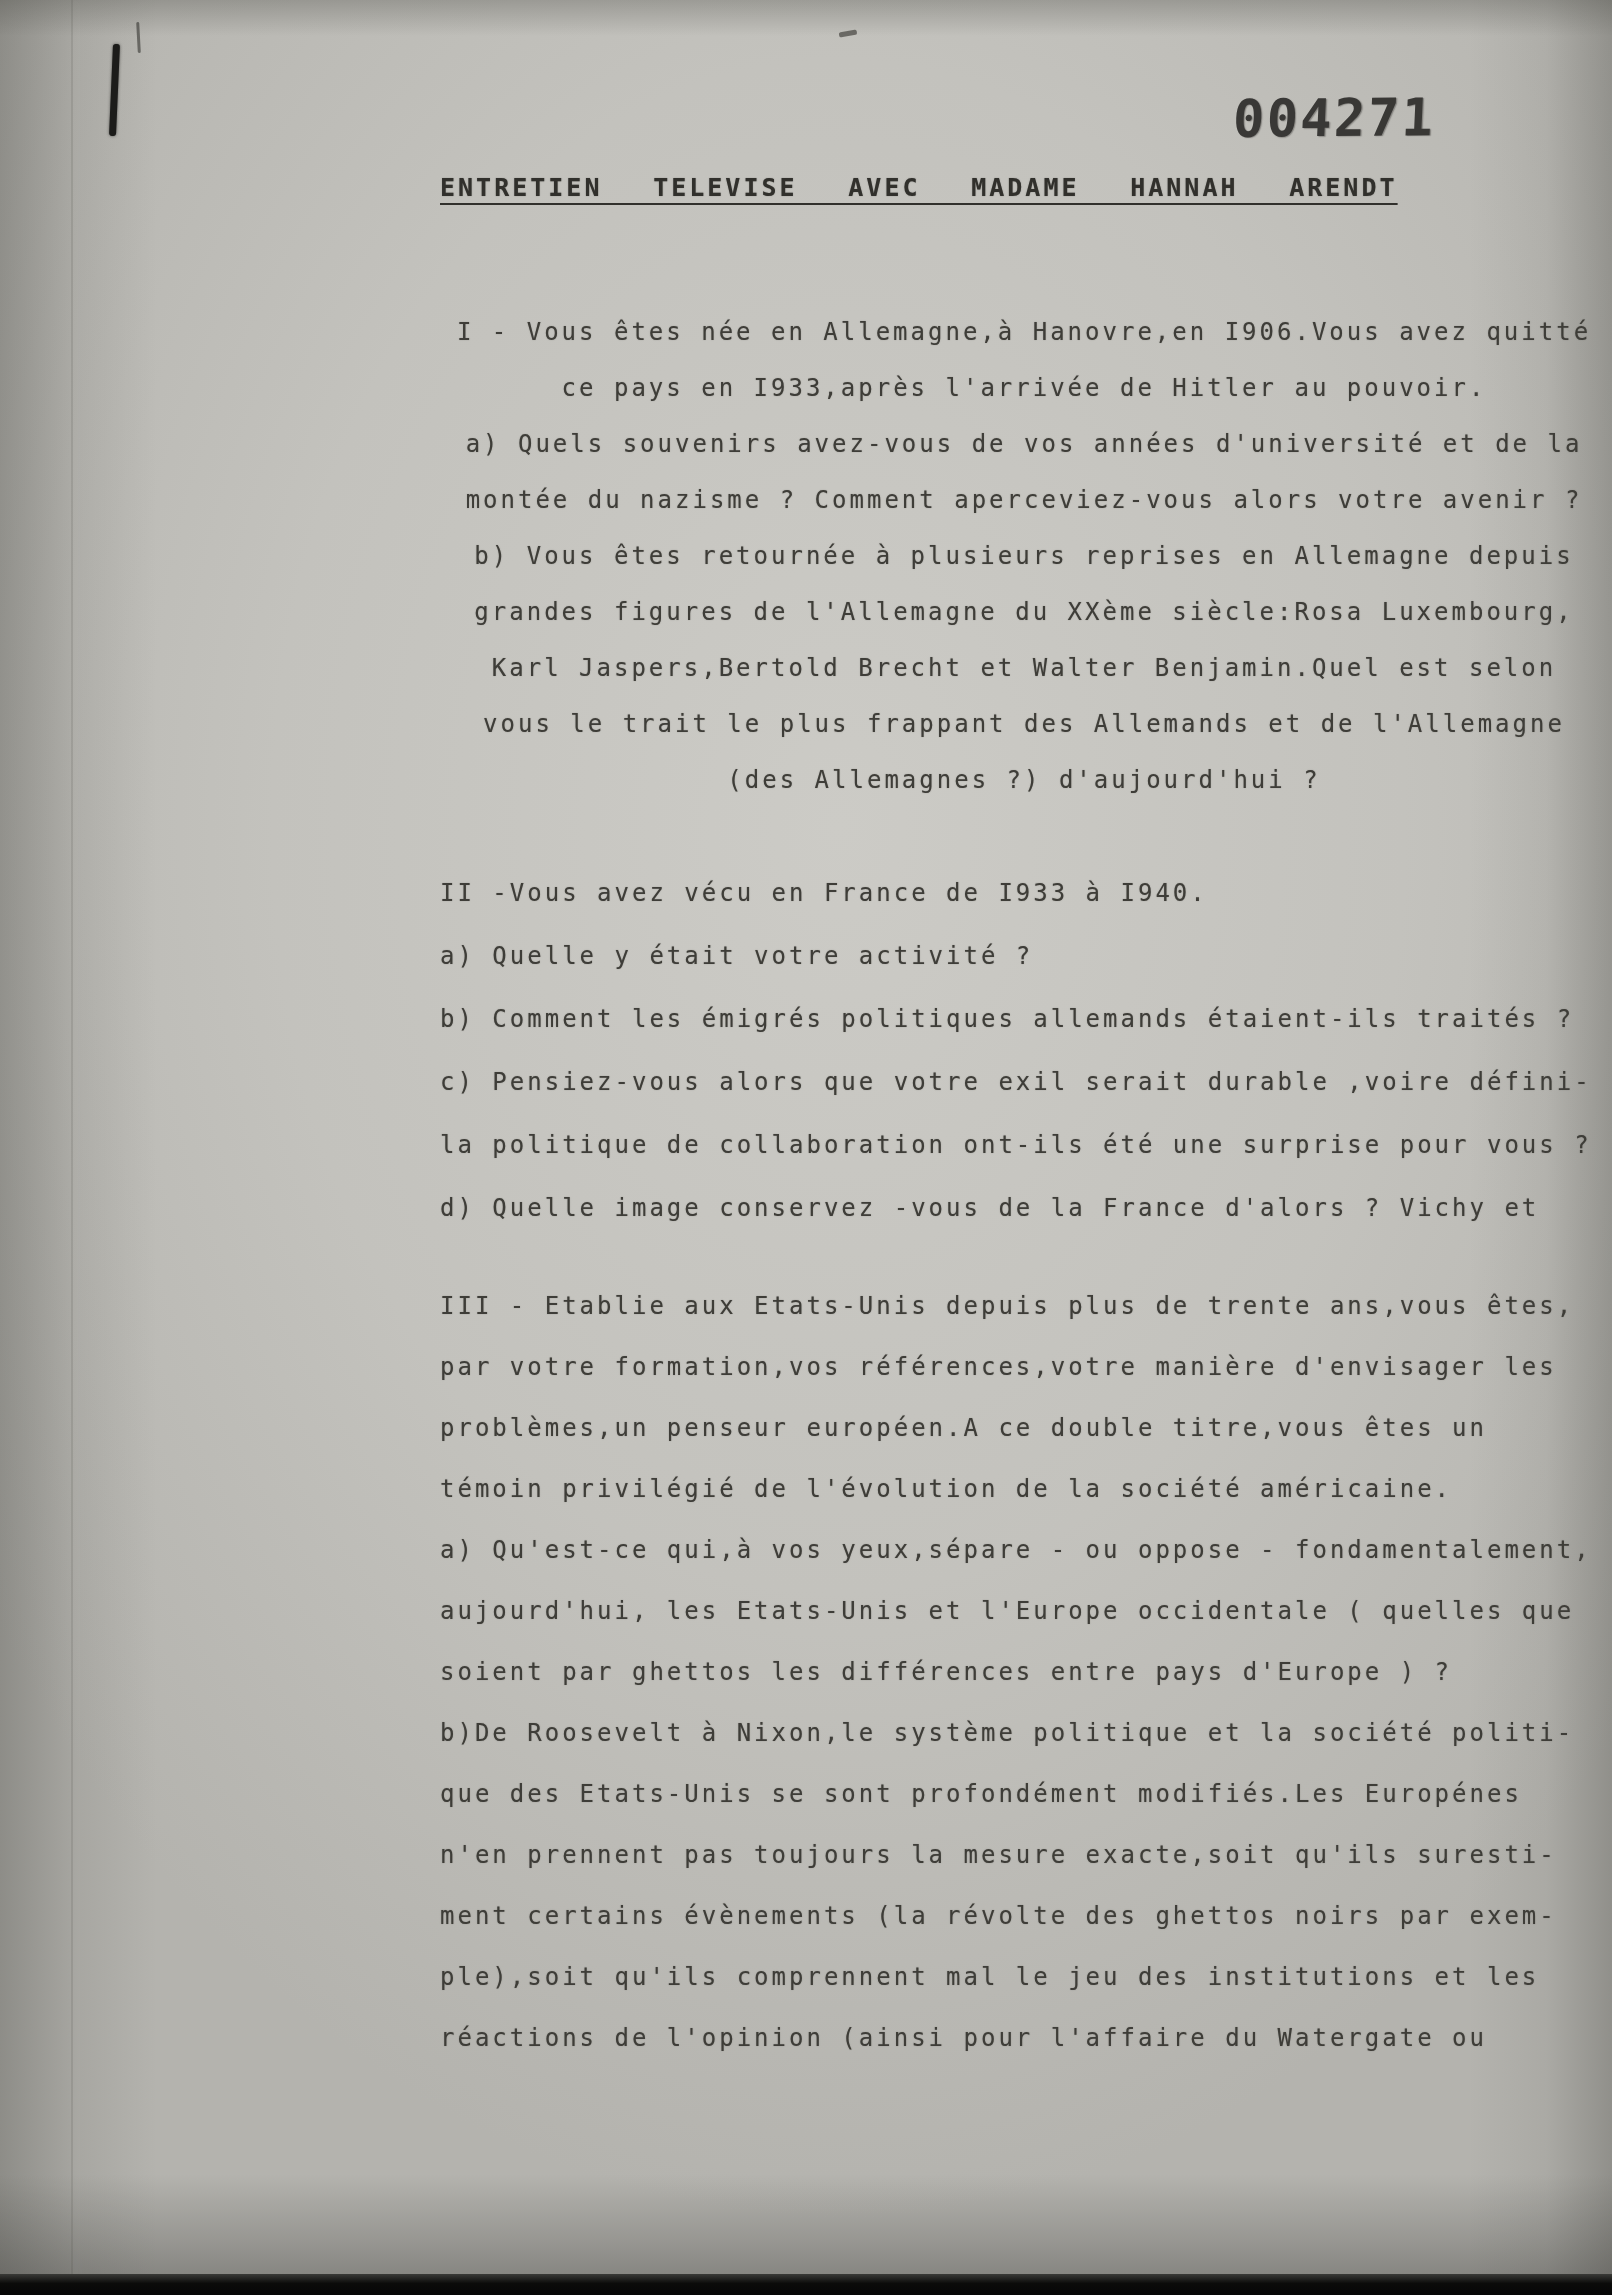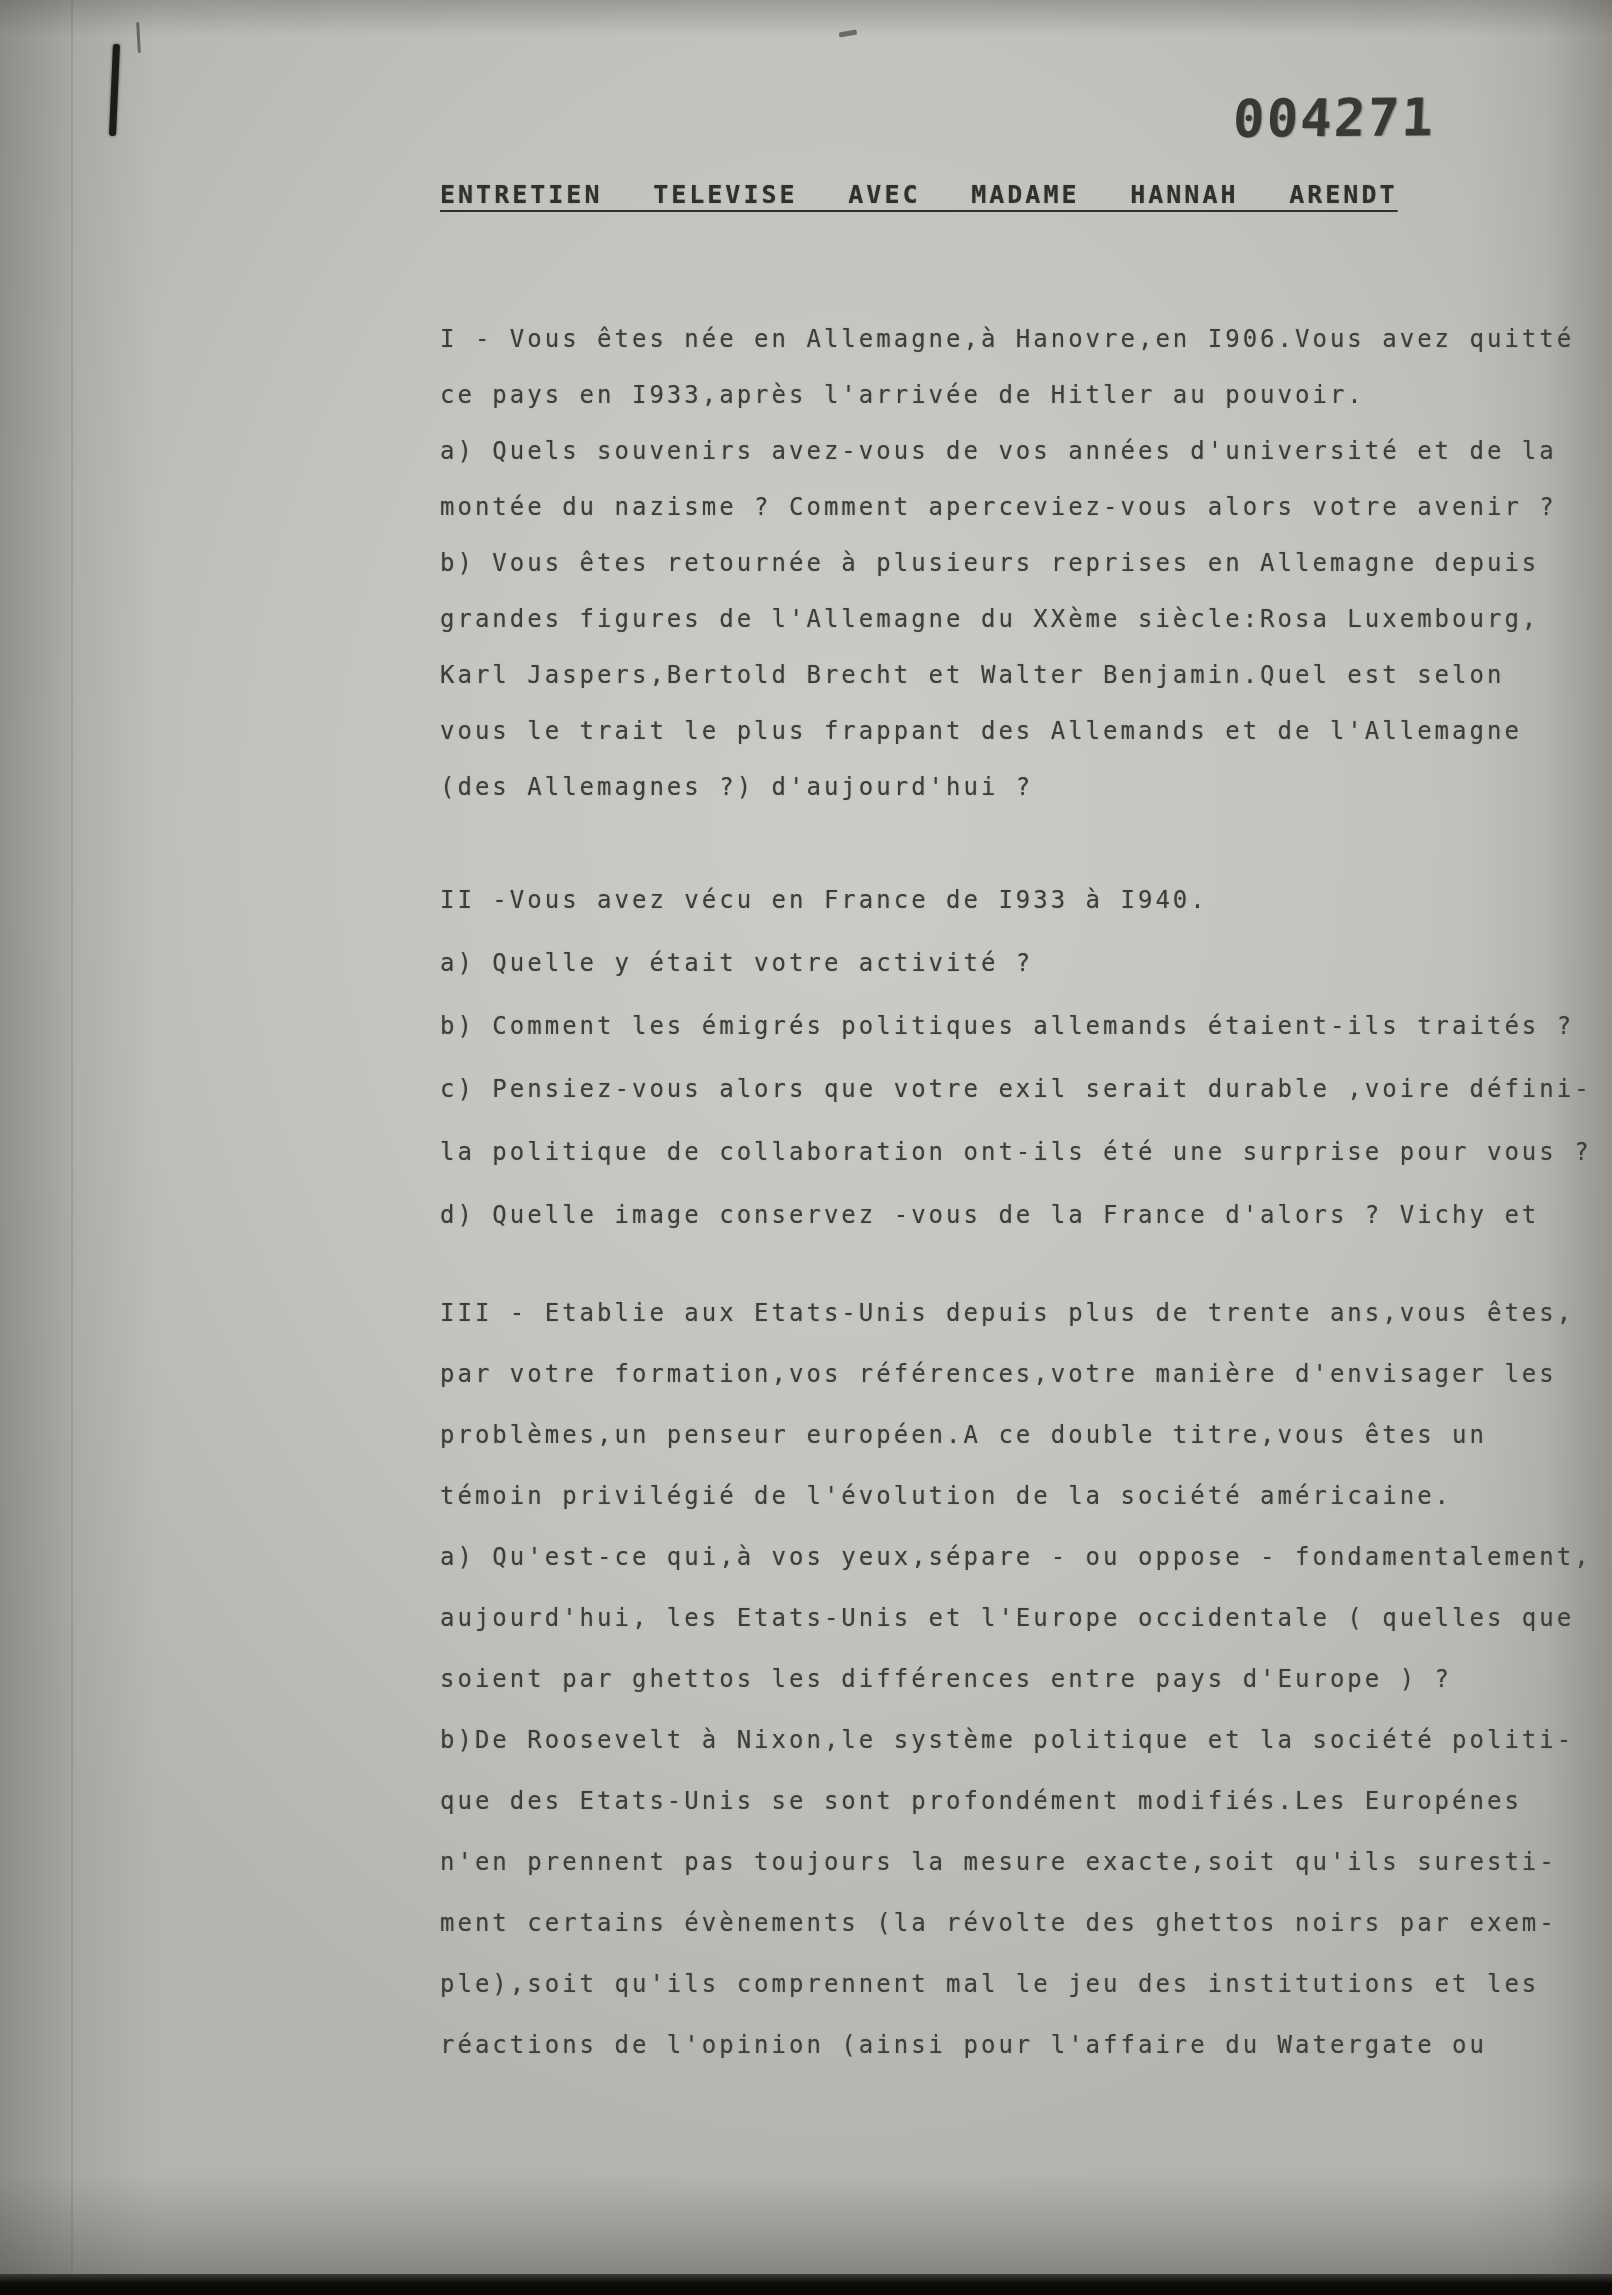--- a/index.html
+++ b/index.html
@@ -71,21 +71,21 @@
     letter-spacing: 2.4px;
     color: #2e2d2b;
     opacity: 0.92;
     transform: skewX(-3deg) rotate(-0.5deg);
     text-shadow: 1.2px 0.6px 1.2px rgba(46,45,43,0.45);
   }
 
   
   .content {
     position: absolute;
-    left: 440px; top: 180px;
+    left: 440px; top: 173px;
     width: 1168px;
     font-family: "DejaVu Sans Mono", monospace;
     font-size: 24px;
     letter-spacing: 3px;
     color: #3e3d38;
     text-shadow: 0 0 1.2px rgba(62,61,55,0.40);
   }
 
   .title {
     display: inline-block;
@@ -98,21 +98,21 @@
     text-decoration: underline;
     text-decoration-thickness: 2.4px;
     text-underline-offset: 7.3px;
     text-shadow: 0 0 1.2px rgba(49,48,44,0.45);
     margin-bottom: 0;
   }
 
   .body-block { margin-top: 102px; }
 
   .line { white-space: pre; }
-  .sec-0 .line { height: 56px; line-height: 56px; }
+  .sec-0 .line { height: 56px; line-height: 56px; text-align: center; }
   .sec-1 .line { height: 63px; line-height: 63px; }
   .sec-2 .line { height: 61px; line-height: 61px; }
   .section { margin-bottom: 54px; }
   .section.sec-1 { margin-bottom: 36px; }
   .section:last-child { margin-bottom: 0; }
 
   .u {
     text-decoration-thickness: 1.8px;
     text-underline-offset: 5.4px;
   }

